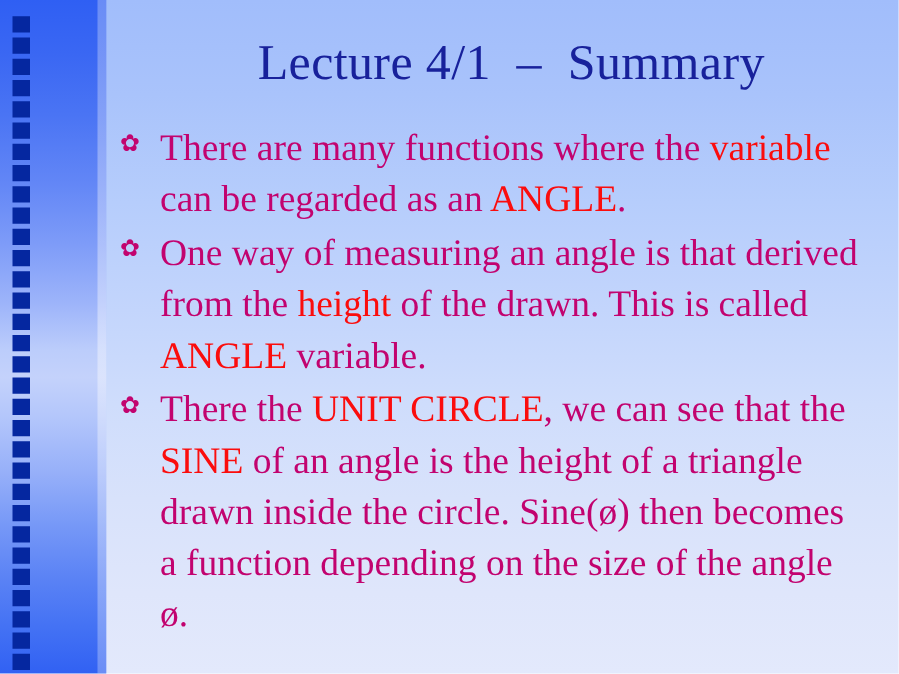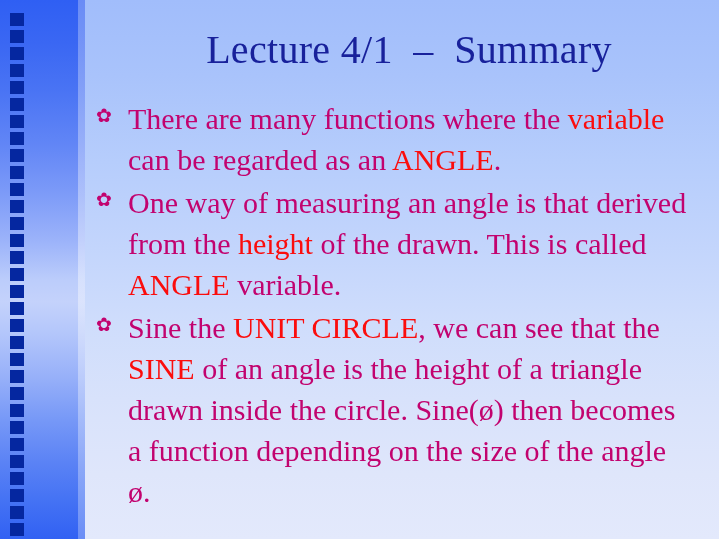--- a/index.html
+++ b/index.html
@@ -163,17 +163,17 @@
       <span class="bullet-text"><span>There are many functions where the </span><span class="hl">variable</span><span> can be regarded as an </span><span class="hl">ANGLE</span><span>.</span></span>
     </div>
 
     <div class="bullet-row">
       <span class="bullet-mark">✿</span>
       <span class="bullet-text"><span> One way of measuring an angle is that derived from the </span><span class="hl">height</span><span> of the drawn. This is called </span><span class="hl">ANGLE</span><span> variable.</span></span>
     </div>
 
     <div class="bullet-row">
       <span class="bullet-mark">✿</span>
-      <span class="bullet-text"><span>Sine the </span><span class="hl">UNIT CIRCLE</span><span>, we can see that the </span><span class="hl">SINE</span><span> of an angle is the height of a triangle drawn inside the circle. Sine(ø) then becomes a function depending on the size of the angle ø.</span></span>
+      <span class="bullet-text"><span>There the </span><span class="hl">UNIT CIRCLE</span><span>, we can see that the </span><span class="hl">SINE</span><span> of an angle is the height of a triangle drawn inside the circle. Sine(ø) then becomes a function depending on the size of the angle ø.</span></span>
     </div>
 
   </div>
 </div>
 
 </body></html>

